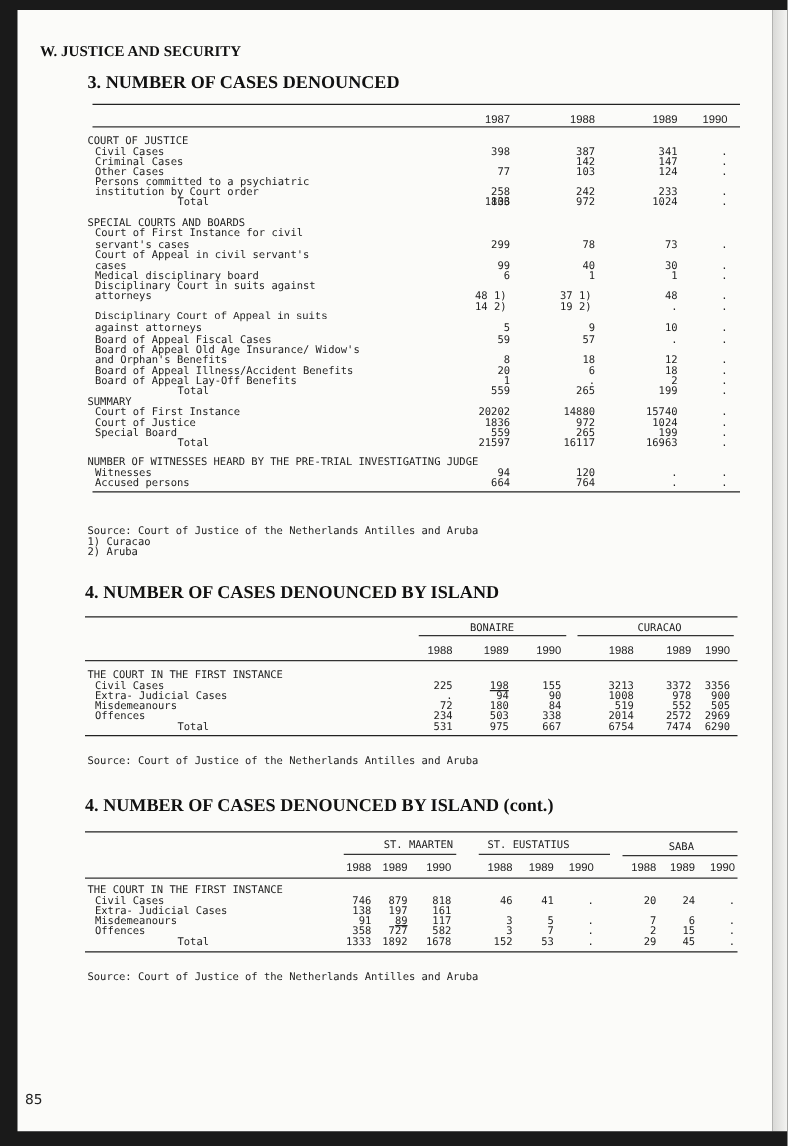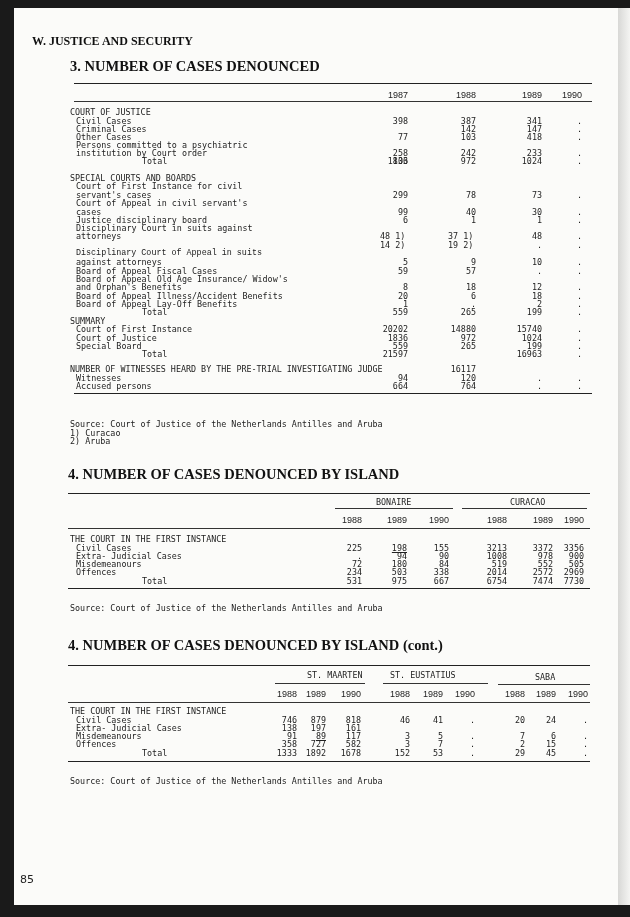--- a/index.html
+++ b/index.html
@@ -38,21 +38,21 @@
     <div class="num mono" style="left:492px;width:50px;top:116.5px;">341</div>
     <div class="num mono" style="left:532px;width:50px;top:116.5px;">.</div>
     <div class="abs mono" style="left:76px;top:124.5px;">Criminal Cases</div>
     <div class="num mono" style="left:358px;width:50px;top:124.5px;margin-top:32px;">103</div>
     <div class="num mono" style="left:426px;width:50px;top:124.5px;">142</div>
     <div class="num mono" style="left:492px;width:50px;top:124.5px;">147</div>
     <div class="num mono" style="left:532px;width:50px;top:124.5px;">.</div>
     <div class="abs mono" style="left:76px;top:132.5px;">Other Cases</div>
     <div class="num mono" style="left:358px;width:50px;top:132.5px;">77</div>
     <div class="num mono" style="left:426px;width:50px;top:132.5px;">103</div>
-    <div class="num mono" style="left:492px;width:50px;top:132.5px;">418</div>
+    <div class="num mono" style="left:492px;width:50px;top:132.5px;">124</div>
     <div class="num mono" style="left:532px;width:50px;top:132.5px;">.</div>
     <div class="abs mono" style="left:76px;top:140.5px;">Persons committed to a psychiatric</div>
     <div class="abs mono" style="left:76px;top:149px;">institution by Court order</div>
     <div class="num mono" style="left:358px;width:50px;top:149px;">258</div>
     <div class="num mono" style="left:426px;width:50px;top:149px;">242</div>
     <div class="num mono" style="left:492px;width:50px;top:149px;">233</div>
     <div class="num mono" style="left:532px;width:50px;top:149px;">.</div>
     <div class="abs mono" style="left:142px;top:157px;">Total</div>
     <div class="num mono" style="left:358px;width:50px;top:157px;">1836</div>
     <div class="num mono" style="left:426px;width:50px;top:157px;">972</div>
@@ -64,21 +64,21 @@
     <div class="num mono" style="left:358px;width:50px;top:190.5px;">299</div>
     <div class="num mono" style="left:426px;width:50px;top:190.5px;">78</div>
     <div class="num mono" style="left:492px;width:50px;top:190.5px;">73</div>
     <div class="num mono" style="left:532px;width:50px;top:190.5px;">.</div>
     <div class="abs mono" style="left:76px;top:199px;">Court of Appeal in civil servant's</div>
     <div class="abs mono" style="left:76px;top:207.5px;">cases</div>
     <div class="num mono" style="left:358px;width:50px;top:207.5px;">99</div>
     <div class="num mono" style="left:426px;width:50px;top:207.5px;">40</div>
     <div class="num mono" style="left:492px;width:50px;top:207.5px;">30</div>
     <div class="num mono" style="left:532px;width:50px;top:207.5px;">.</div>
-    <div class="abs mono" style="left:76px;top:215.5px;">Justice disciplinary board</div>
+    <div class="abs mono" style="left:76px;top:215.5px;">Medical disciplinary board</div>
     <div class="num mono" style="left:358px;width:50px;top:215.5px;">6</div>
     <div class="num mono" style="left:426px;width:50px;top:215.5px;">1</div>
     <div class="num mono" style="left:492px;width:50px;top:215.5px;">1</div>
     <div class="num mono" style="left:532px;width:50px;top:215.5px;">.</div>
     <div class="abs mono" style="left:76px;top:223.5px;">Disciplinary Court in suits against</div>
     <div class="abs mono" style="left:76px;top:232px;">attorneys</div>
     <div class="num mono" style="left:380px;top:232px;text-align:left;">48 1)</div>
     <div class="num mono" style="left:448px;top:232px;text-align:left;">37 1)</div>
     <div class="num mono" style="left:492px;width:50px;top:232px;">48</div>
     <div class="num mono" style="left:532px;width:50px;top:232px;">.</div>
@@ -129,21 +129,21 @@
     <div class="num mono" style="left:426px;width:50px;top:333.5px;">972</div>
     <div class="num mono" style="left:492px;width:50px;top:333.5px;">1024</div>
     <div class="num mono" style="left:532px;width:50px;top:333.5px;">.</div>
     <div class="abs mono" style="left:76px;top:341.5px;">Special Board</div>
     <div class="num mono" style="left:358px;width:50px;top:341.5px;">559</div>
     <div class="num mono" style="left:426px;width:50px;top:341.5px;">265</div>
     <div class="num mono" style="left:492px;width:50px;top:341.5px;">199</div>
     <div class="num mono" style="left:532px;width:50px;top:341.5px;">.</div>
     <div class="abs mono" style="left:142px;top:349.5px;">Total</div>
     <div class="num mono" style="left:358px;width:50px;top:349.5px;">21597</div>
-    <div class="num mono" style="left:426px;width:50px;top:365px;">16117</div>
+    <div class="num mono" style="left:426px;width:50px;top:350px;">16117</div>
     <div class="num mono" style="left:492px;width:50px;top:349.5px;">16963</div>
     <div class="num mono" style="left:532px;width:50px;top:349.5px;">.</div>
     <div class="abs mono" style="left:70px;top:365px;">NUMBER OF WITNESSES HEARD BY THE PRE-TRIAL INVESTIGATING JUDGE</div>
     <div class="abs mono" style="left:76px;top:373.5px;">Witnesses</div>
     <div class="num mono" style="left:358px;width:50px;top:373.5px;">94</div>
     <div class="num mono" style="left:426px;width:50px;top:373.5px;">120</div>
     <div class="num mono" style="left:492px;width:50px;top:373.5px;">.</div>
     <div class="num mono" style="left:532px;width:50px;top:373.5px;">.</div>
     <div class="abs mono" style="left:76px;top:381.5px;">Accused persons</div>
     <div class="num mono" style="left:358px;width:50px;top:381.5px;">664</div>
@@ -195,21 +195,21 @@
     <div class="num mono" style="left:399px;width:50px;top:568px;">338</div>
     <div class="num mono" style="left:457px;width:50px;top:568px;">2014</div>
     <div class="num mono" style="left:503px;width:50px;top:568px;">2572</div>
     <div class="num mono" style="left:534px;width:50px;top:568px;">2969</div>
     <div class="abs mono" style="left:142px;top:576.5px;">Total</div>
     <div class="num mono" style="left:312px;width:50px;top:576.5px;">531</div>
     <div class="num mono" style="left:357px;width:50px;top:576.5px;">975</div>
     <div class="num mono" style="left:399px;width:50px;top:576.5px;">667</div>
     <div class="num mono" style="left:457px;width:50px;top:576.5px;">6754</div>
     <div class="num mono" style="left:503px;width:50px;top:576.5px;">7474</div>
-    <div class="num mono" style="left:534px;width:50px;top:576.5px;">7730</div>
+    <div class="num mono" style="left:534px;width:50px;top:576.5px;">6290</div>
     <div class="hr2" style="left:68px;top:588px;width:522px;"></div>
     <div class="abs mono" style="left:70px;top:604px;">Source: Court of Justice of the Netherlands Antilles and Aruba</div>
     <div class="abs serif title" style="left:68px;top:637px;">4. NUMBER OF CASES DENOUNCED BY ISLAND (cont.)</div>
     <div class="hr2" style="left:68px;top:665px;width:522px;"></div>
     <div class="abs mono" style="left:307px;top:671px;">ST. MAARTEN</div>
     <div class="abs mono" style="left:390px;top:671px;">ST. EUSTATIUS</div>
     <div class="abs mono" style="left:535px;top:673px;">SABA</div>
     <div class="hr" style="left:275px;top:683px;width:90px;"></div>
     <div class="hr" style="left:383px;top:683px;width:105px;"></div>
     <div class="hr" style="left:498px;top:684px;width:92px;"></div>

